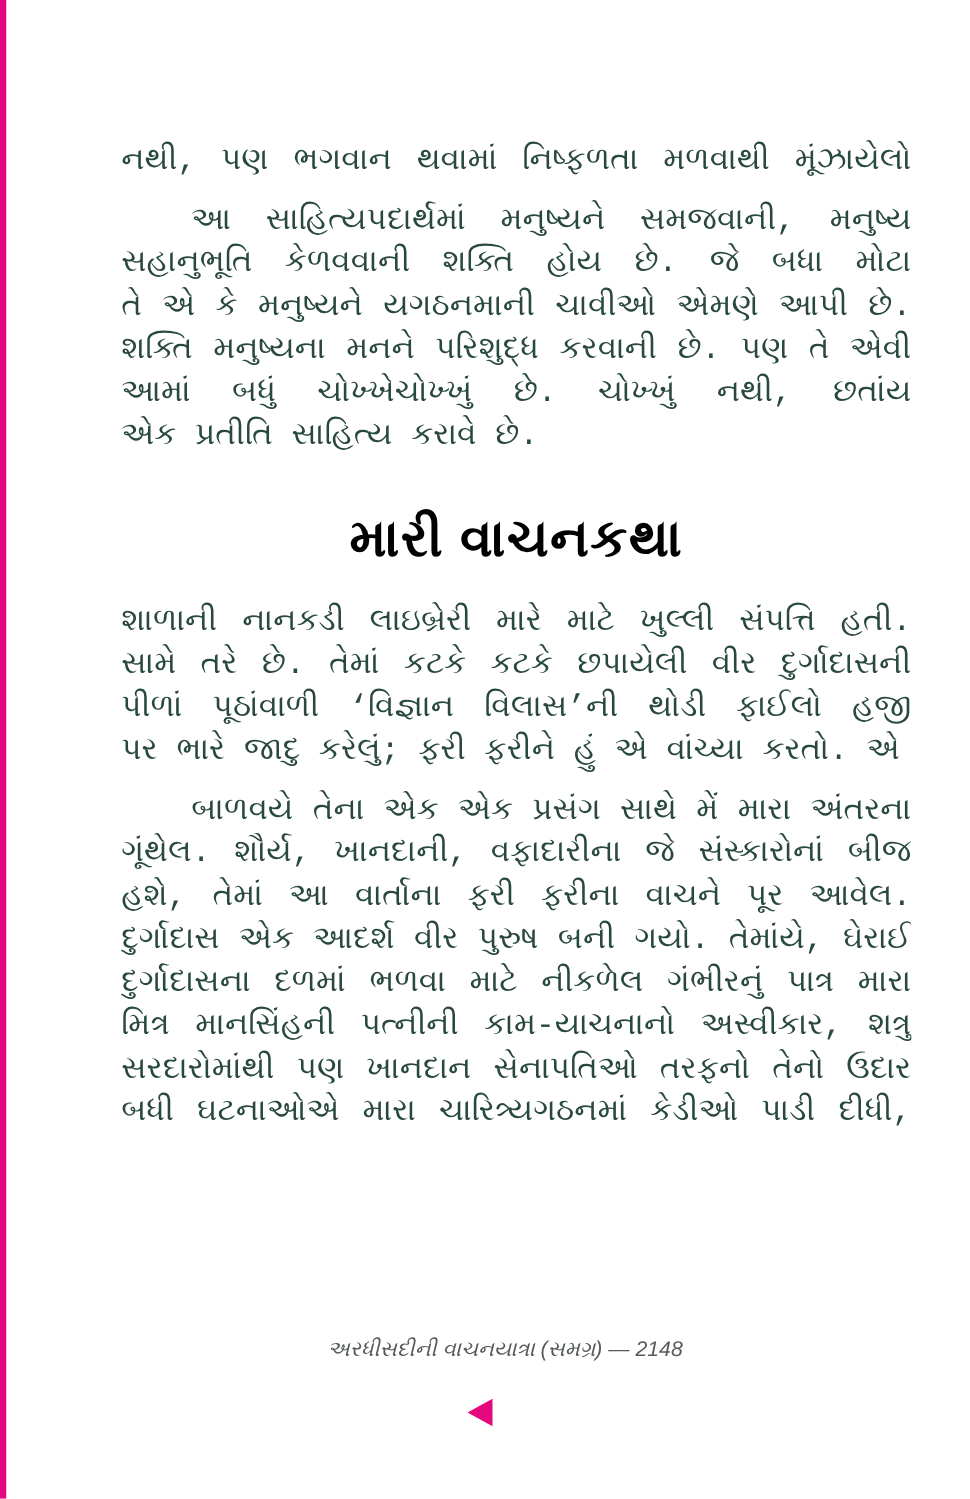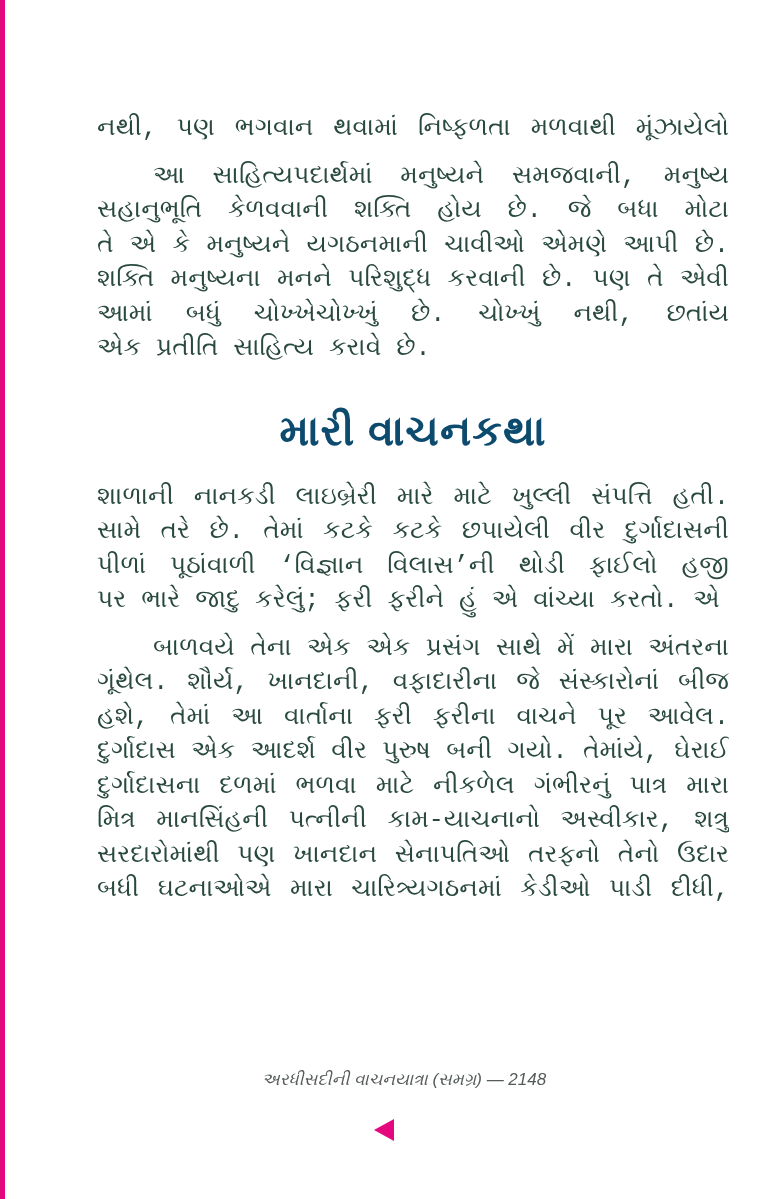--- a/index.html
+++ b/index.html
@@ -75,21 +75,21 @@
       <div class="line">નથી, પણ ભગવાન થવામાં નિષ્ફળતા મળવાથી મૂંઝાયેલો મનુષ્ય છે.</div>
     </div>
     <div class="paragraph gap-before">
       <div class="line indent">આ સાહિત્યપદાર્થમાં મનુષ્યને સમજવાની, મનુષ્ય પ્રત્યે અપાર</div>
       <div class="line">સહાનુભૂતિ કેળવવાની શક્તિ હોય છે. જે બધા મોટા સાહિત્યકારો</div>
       <div class="line">તે એ કે મનુષ્યને યગઠનમાની ચાવીઓ એમણે આપી છે. સાહિત્યની</div>
       <div class="line">શક્તિ મનુષ્યના મનને પરિશુદ્ધ કરવાની છે. પણ તે એવી રીતે નહીં કે</div>
       <div class="line">આમાં બધું ચોખ્ખેચોખ્ખું છે. ચોખ્ખું નથી, છતાંય સહાનુભૂતિ રાખવા</div>
       <div class="line ragged">એક પ્રતીતિ સાહિત્ય કરાવે છે.</div>
     </div>
-    <h1 class="chapter-heading" style="color: #0c4a6e;">મારી વાચનકથા</h1>
+    <h1 class="chapter-heading" style="color: #000000;">મારી વાચનકથા</h1>
     <div class="paragraph">
       <div class="line">શાળાની નાનકડી લાઇબ્રેરી મારે માટે ખુલ્લી સંપત્તિ હતી. લીલાં ને</div>
       <div class="line">સામે તરે છે. તેમાં કટકે કટકે છપાયેલી વીર દુર્ગાદાસની વાતોએ મારા</div>
       <div class="line">પીળાં પૂઠાંવાળી ‘વિજ્ઞાન વિલાસ’ની થોડી ફાઈલો હજી મારી નજર</div>
       <div class="line ragged">પર ભારે જાદુ કરેલું; ફરી ફરીને હું એ વાંચ્યા કરતો. એ</div>
     </div>
     <div class="paragraph">
       <div class="line indent">બાળવયે તેના એક એક પ્રસંગ સાથે મેં મારા અંતરના તાણાવાણા</div>
       <div class="line">ગૂંથેલ. શૌર્ય, ખાનદાની, વફાદારીના જે સંસ્કારોનાં બીજ મારામાં પડ્યાં</div>
       <div class="line">હશે, તેમાં આ વાર્તાના ફરી ફરીના વાચને પૂર આવેલ. મારે મન</div>

